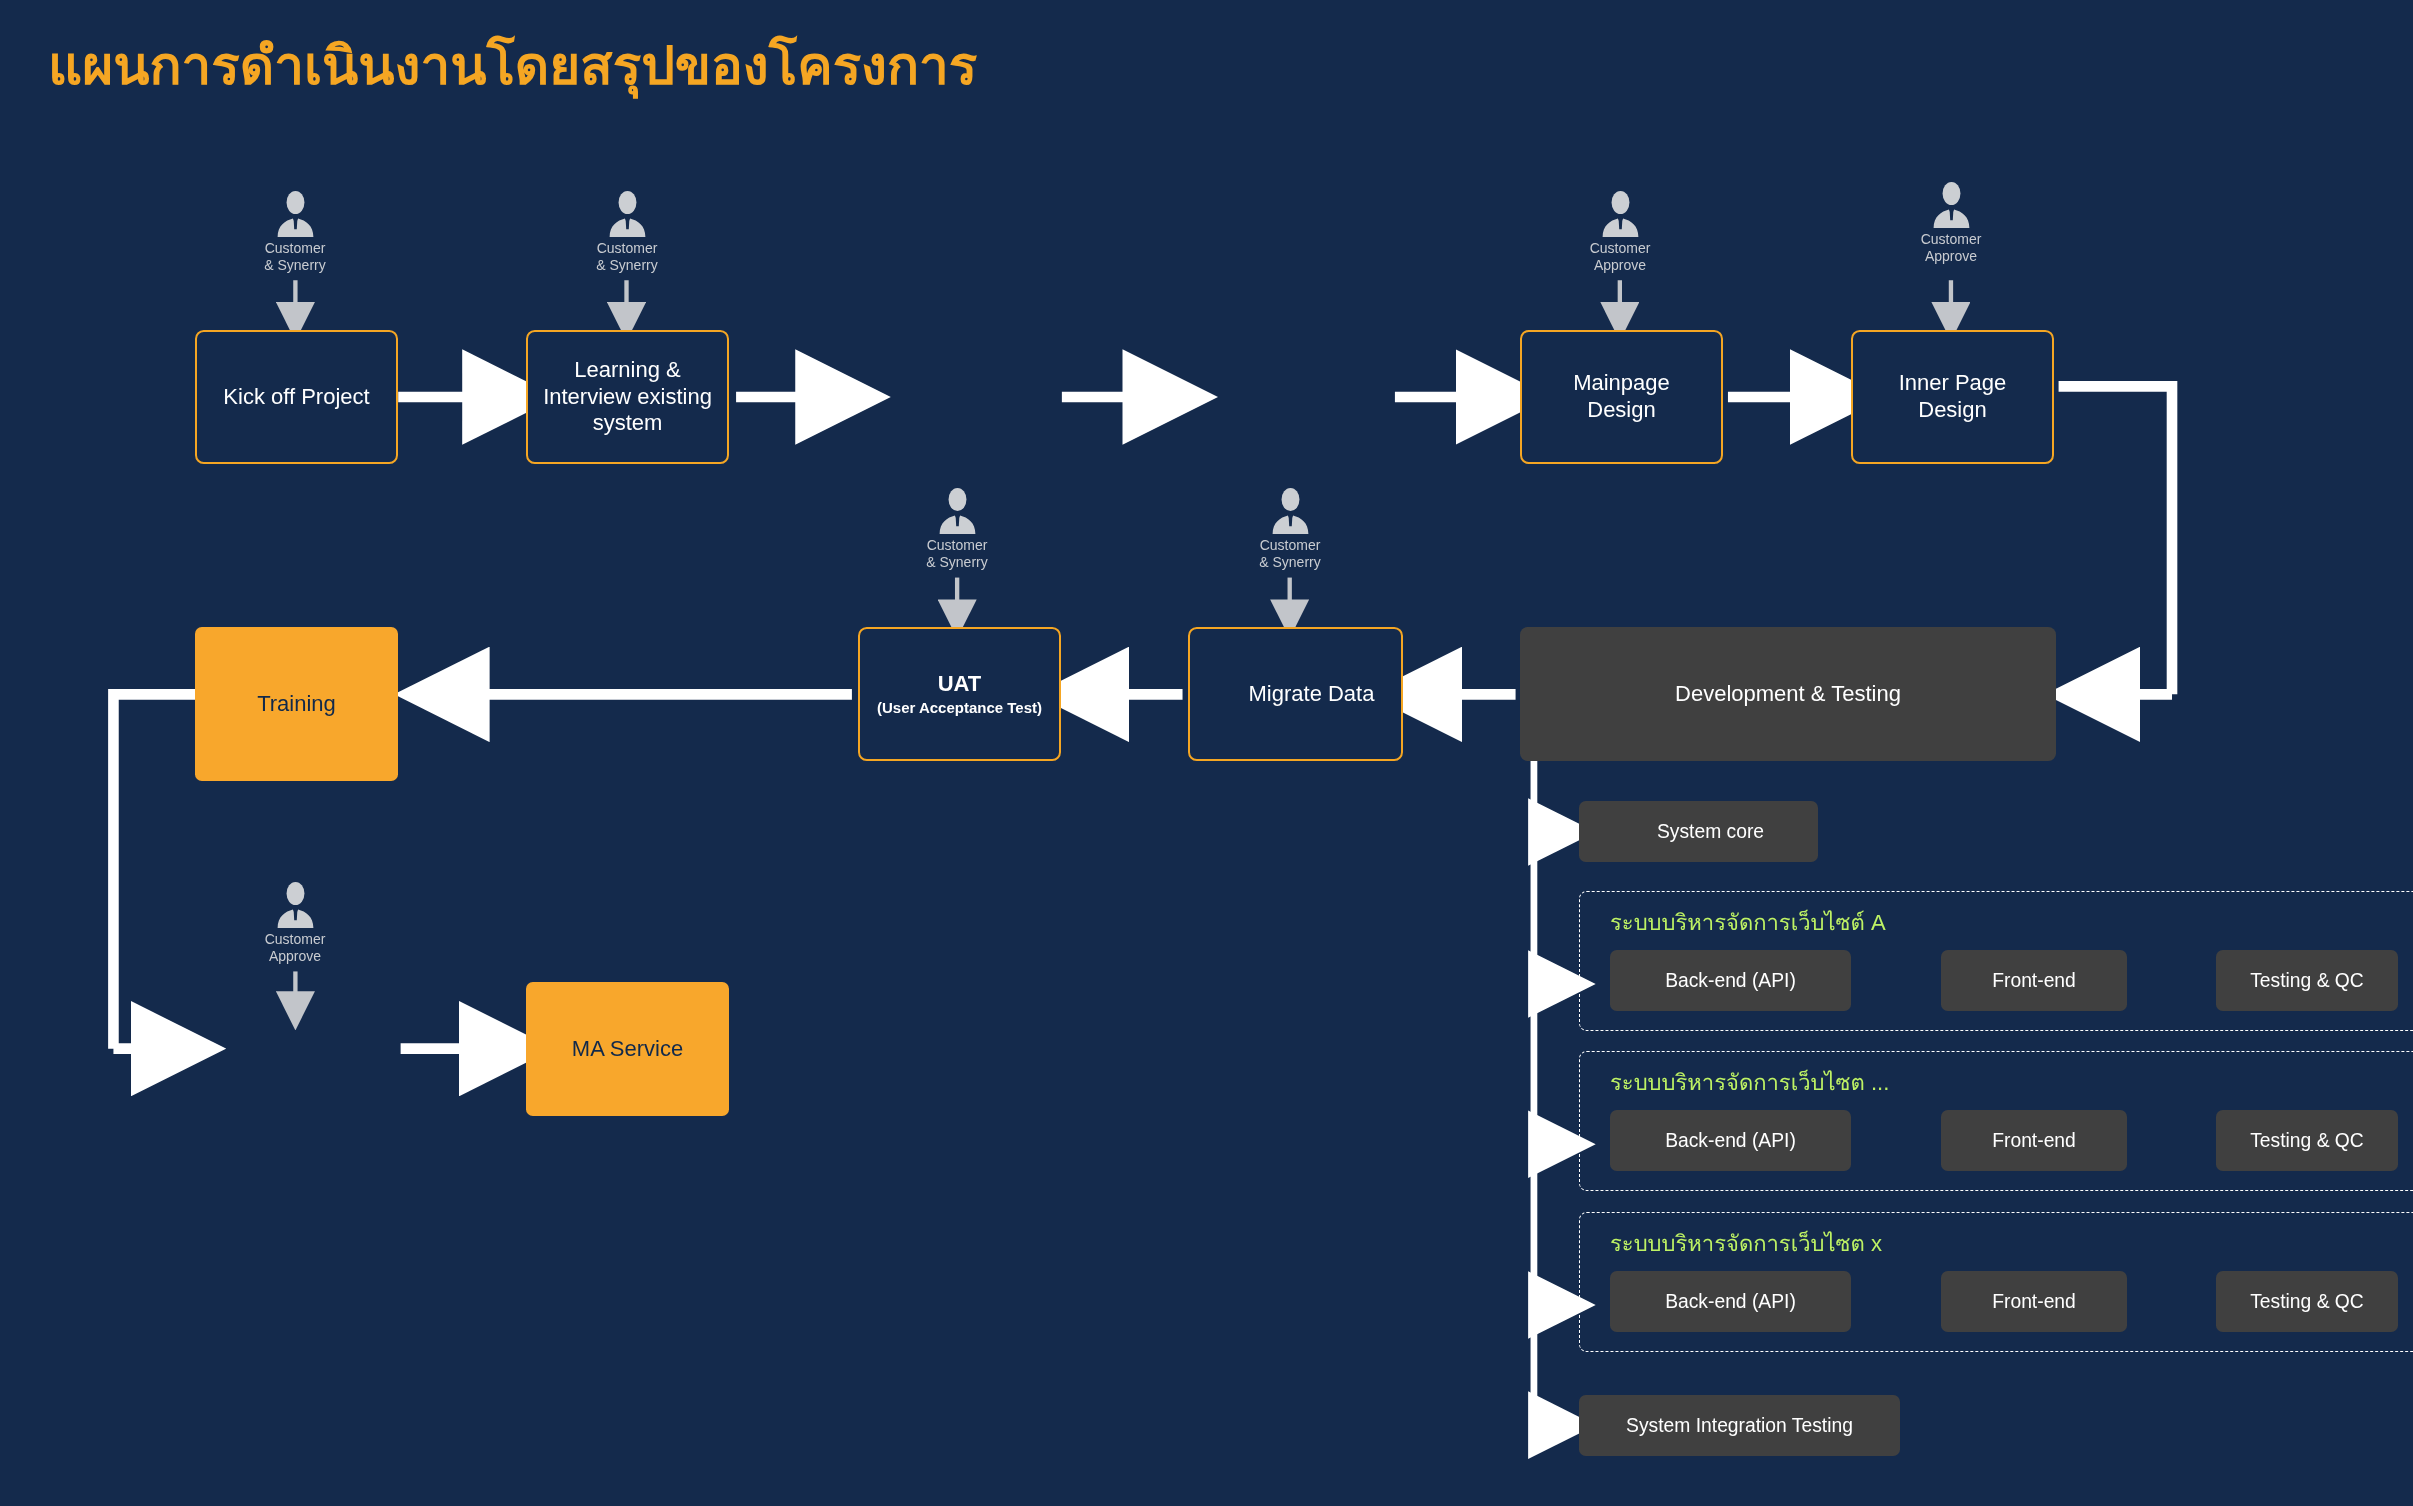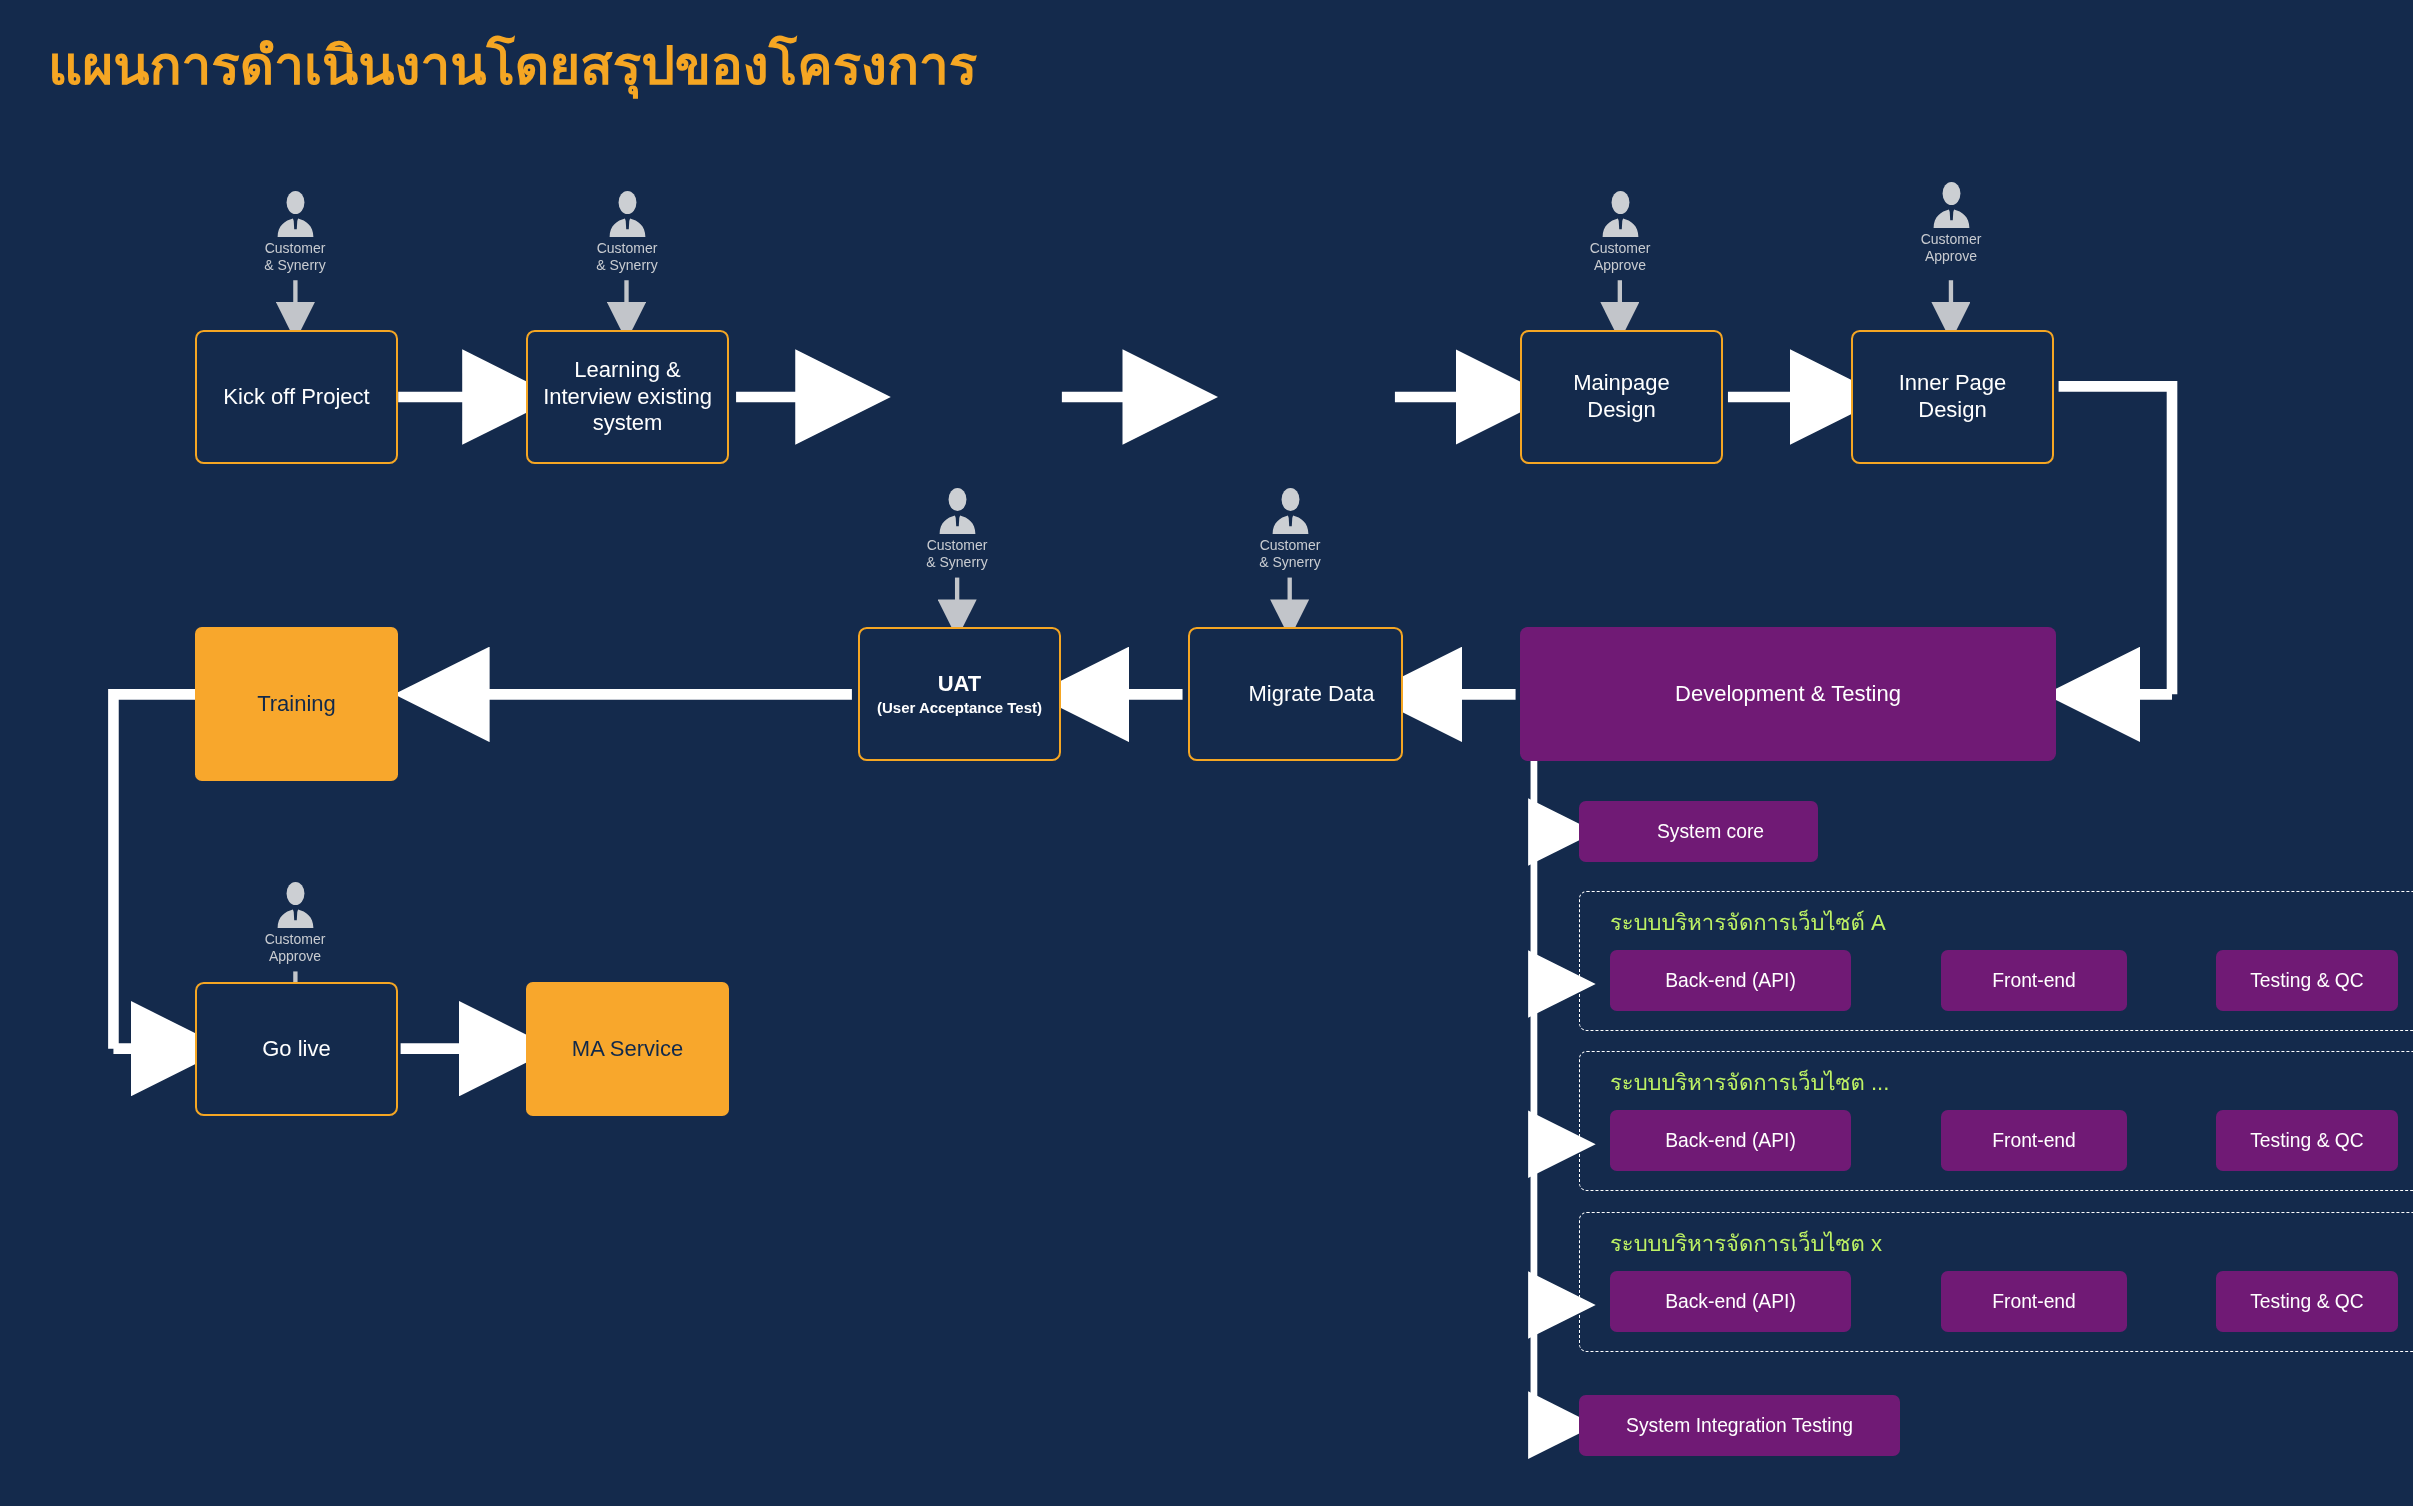--- a/index.html
+++ b/index.html
@@ -29,21 +29,21 @@
   }
   .node span{ display:block; }
 
   .outline{            
     background:#142a4c; border:2.4px solid #f5a623; color:#ffffff;
   }
   .solid-orange{       
     background:#f8a72c; color:#11294b;
   }
   .solid-green{
-    background:#701a75; color:#ffffff;justify-content:center;
+    background:#404040; color:#ffffff;justify-content:center;
   }
   .n-md{ font-size:22px; }
   .n-sm{ font-size:19.3px; }
   .sub{ font-size:15px; display:block; margin-top:1px; }
 
   
   .overflow{ overflow:visible; white-space:nowrap; }
 
   
   .actor{ position:absolute; width:116px; text-align:center; }
@@ -226,23 +226,20 @@
   </div>
 
   <div class="node outline n-md" style="left:1188px; top:627px; width:215px; height:134px;padding-left:32px;">
     <span>Migrate Data</span>
   </div>
 
   <div class="node solid-green n-md" style="left:1520px; top:627px; width:536px; height:134px; border-radius:7.7px;">
     <span>Development &amp; Testing</span>
   </div>
 
-  <div class="node outline n-md" style="left:195px; top:982px; width:203px; height:134px;">
-    <span>Go live</span>
-  </div>
 
   <div class="node solid-orange n-md" style="left:526px; top:982px; width:203px; height:134px; border-radius:6.8px;">
     <span>MA Service</span>
   </div>
 
   <div class="node solid-green n-sm" style="left:1579px; top:801px; width:239px; height:61px; border-radius:6.8px;padding-left:24px;">
     <span>System core</span>
   </div>
 
   <div class="group" style="left:1579px; top:891px; width:1144px; height:140px;">

